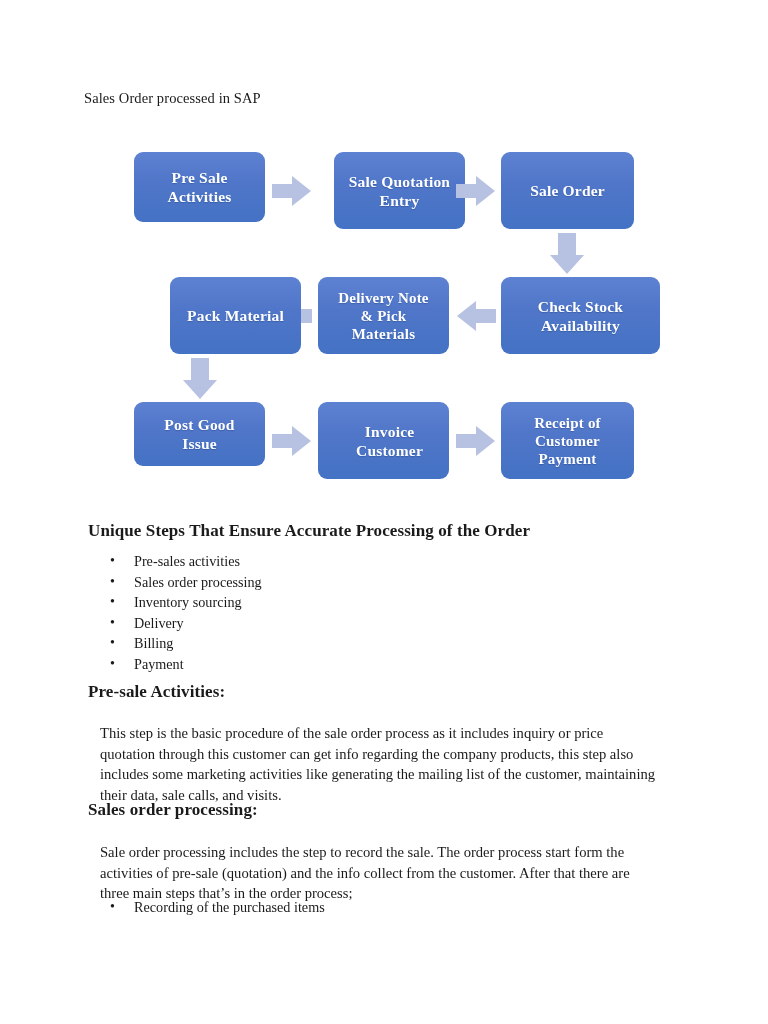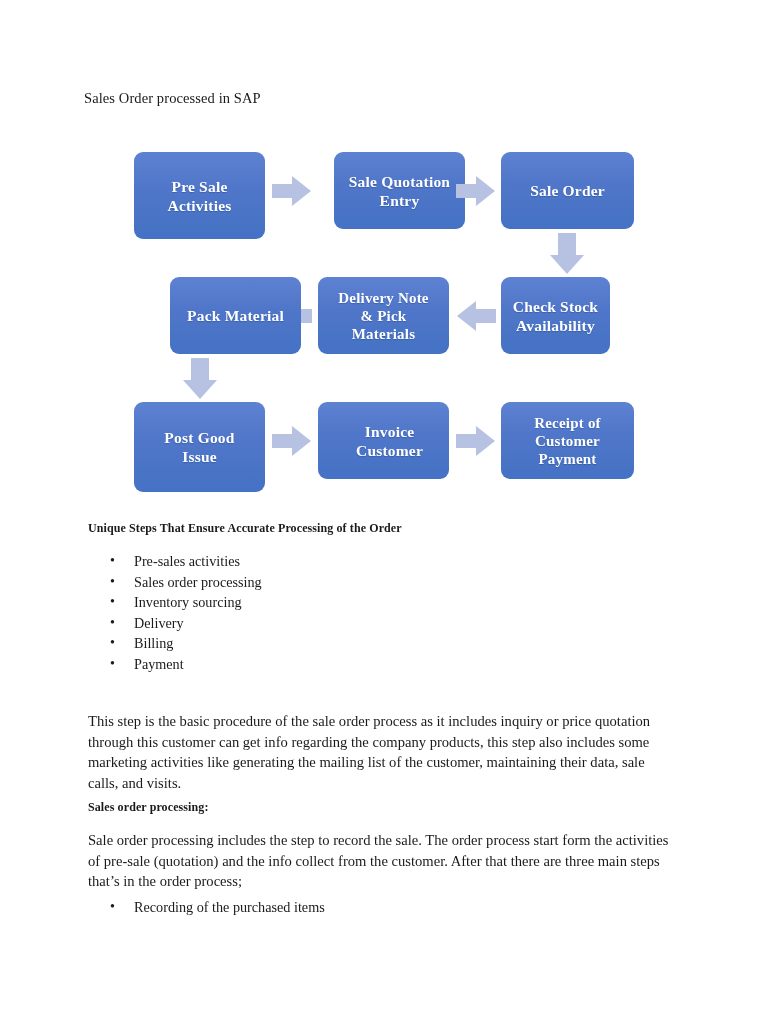--- a/index.html
+++ b/index.html
@@ -28,37 +28,37 @@
     position: absolute;
     left: 84px;
     top: 90px;
     font-size: 14.5px;
     font-weight: normal;
     letter-spacing: 0.1px;
     white-space: nowrap;
   }
 
   .section-head {
-    font-size: 12px;
+    font-size: 17px;
     font-weight: bold;
     letter-spacing: 0.1px;
     white-space: nowrap;
   }
 
   .body-block {
     position: absolute;
     left: 88px;
     width: 586px;
   }
 
   .para {
     font-size: 14.6px;
     line-height: 20.6px;
     text-align: left;
-    margin: 0;
+    margin: 12px;
   }
 
   
   ul.bullets {
     list-style: none;
     margin: 0;
     padding: 0;
   }
   ul.bullets li {
     position: relative;
@@ -111,21 +111,21 @@
 </style>
 </head>
 <body>
 
 <div class="page">
 
   <div class="doc-title">Sales Order processed in SAP</div>
 
   <div class="flow">
 
-    <div class="node" style="left:134px; top:152px; width:131px; height:87px;">
+    <div class="node" style="left:134px; top:152px; width:131px; height:70px;">
       <span style="white-space:pre-line;">Pre Sale
 Activities</span>
     </div>
 
     <div class="arrow" style="left:272px; top:175px; width:40px; height:32px;">
       <svg width="40" height="32" viewBox="0 0 40 32">
         <polygon points="0,9 20,9 20,1 39,16 20,31 20,23 0,23" fill="#B7C1E2"></polygon>
       </svg>
     </div>
 
@@ -143,21 +143,21 @@
     <div class="node" style="left:501px; top:152px; width:133px; height:77px;">
       <span style="white-space:pre-line;">Sale Order</span>
     </div>
 
     <div class="arrow" style="left:549px; top:233px; width:36px; height:42px;">
       <svg width="36" height="42" viewBox="0 0 36 42">
         <polygon points="9,0 27,0 27,22 35,22 18,41 1,22 9,22" fill="#B7C1E2"></polygon>
       </svg>
     </div>
 
-    <div class="node" style="left:501px; top:277px; width:109px; height:77px;">
+    <div class="node" style="left:501px; top:277px; width:159px; height:77px;">
       <span style="white-space:pre-line;">Check Stock
 Availability</span>
     </div>
 
     <div class="arrow" style="left:456px; top:300px; width:40px; height:32px;">
       <svg width="40" height="32" viewBox="0 0 40 32">
         <polygon points="40,9 20,9 20,1 1,16 20,31 20,23 40,23" fill="#B7C1E2"></polygon>
       </svg>
     </div>
 
@@ -176,21 +176,21 @@
     <div class="node" style="left:134px; top:277px; width:131px; height:77px;margin-left:36px;">
       <span style="white-space:pre-line;">Pack Material</span>
     </div>
 
     <div class="arrow" style="left:182px; top:358px; width:36px; height:42px;">
       <svg width="36" height="42" viewBox="0 0 36 42">
         <polygon points="9,0 27,0 27,22 35,22 18,41 1,22 9,22" fill="#B7C1E2"></polygon>
       </svg>
     </div>
 
-    <div class="node" style="left:134px; top:402px; width:131px; height:90px;">
+    <div class="node" style="left:134px; top:402px; width:131px; height:64px;">
       <span style="white-space:pre-line;">Post Good
 Issue</span>
     </div>
 
     <div class="arrow" style="left:272px; top:425px; width:40px; height:32px;">
       <svg width="40" height="32" viewBox="0 0 40 32">
         <polygon points="0,9 20,9 20,1 39,16 20,31 20,23 0,23" fill="#B7C1E2"></polygon>
       </svg>
     </div>
 
@@ -239,20 +239,23 @@
         <span class="dot">•</span>
         <span>Billing</span>
       </li>
       <li>
         <span class="dot">•</span>
         <span>Payment</span>
       </li>
     </ul>
   </div>
 
+  <div class="body-block" style="top:682px;">
+    <div class="section-head">Pre-sale Activities:</div>
+  </div>
 
   <div class="body-block" style="top:711px;">
     <p class="para">This step is the basic procedure of the sale order process as it includes inquiry or price quotation through this customer can get info regarding the company products, this step also includes some marketing activities like generating the mailing list of the customer, maintaining their data, sale calls, and visits.</p>
   </div>
 
   <div class="body-block" style="top:800px;">
     <div class="section-head">Sales order processing:</div>
   </div>
 
   <div class="body-block" style="top:830px;">

